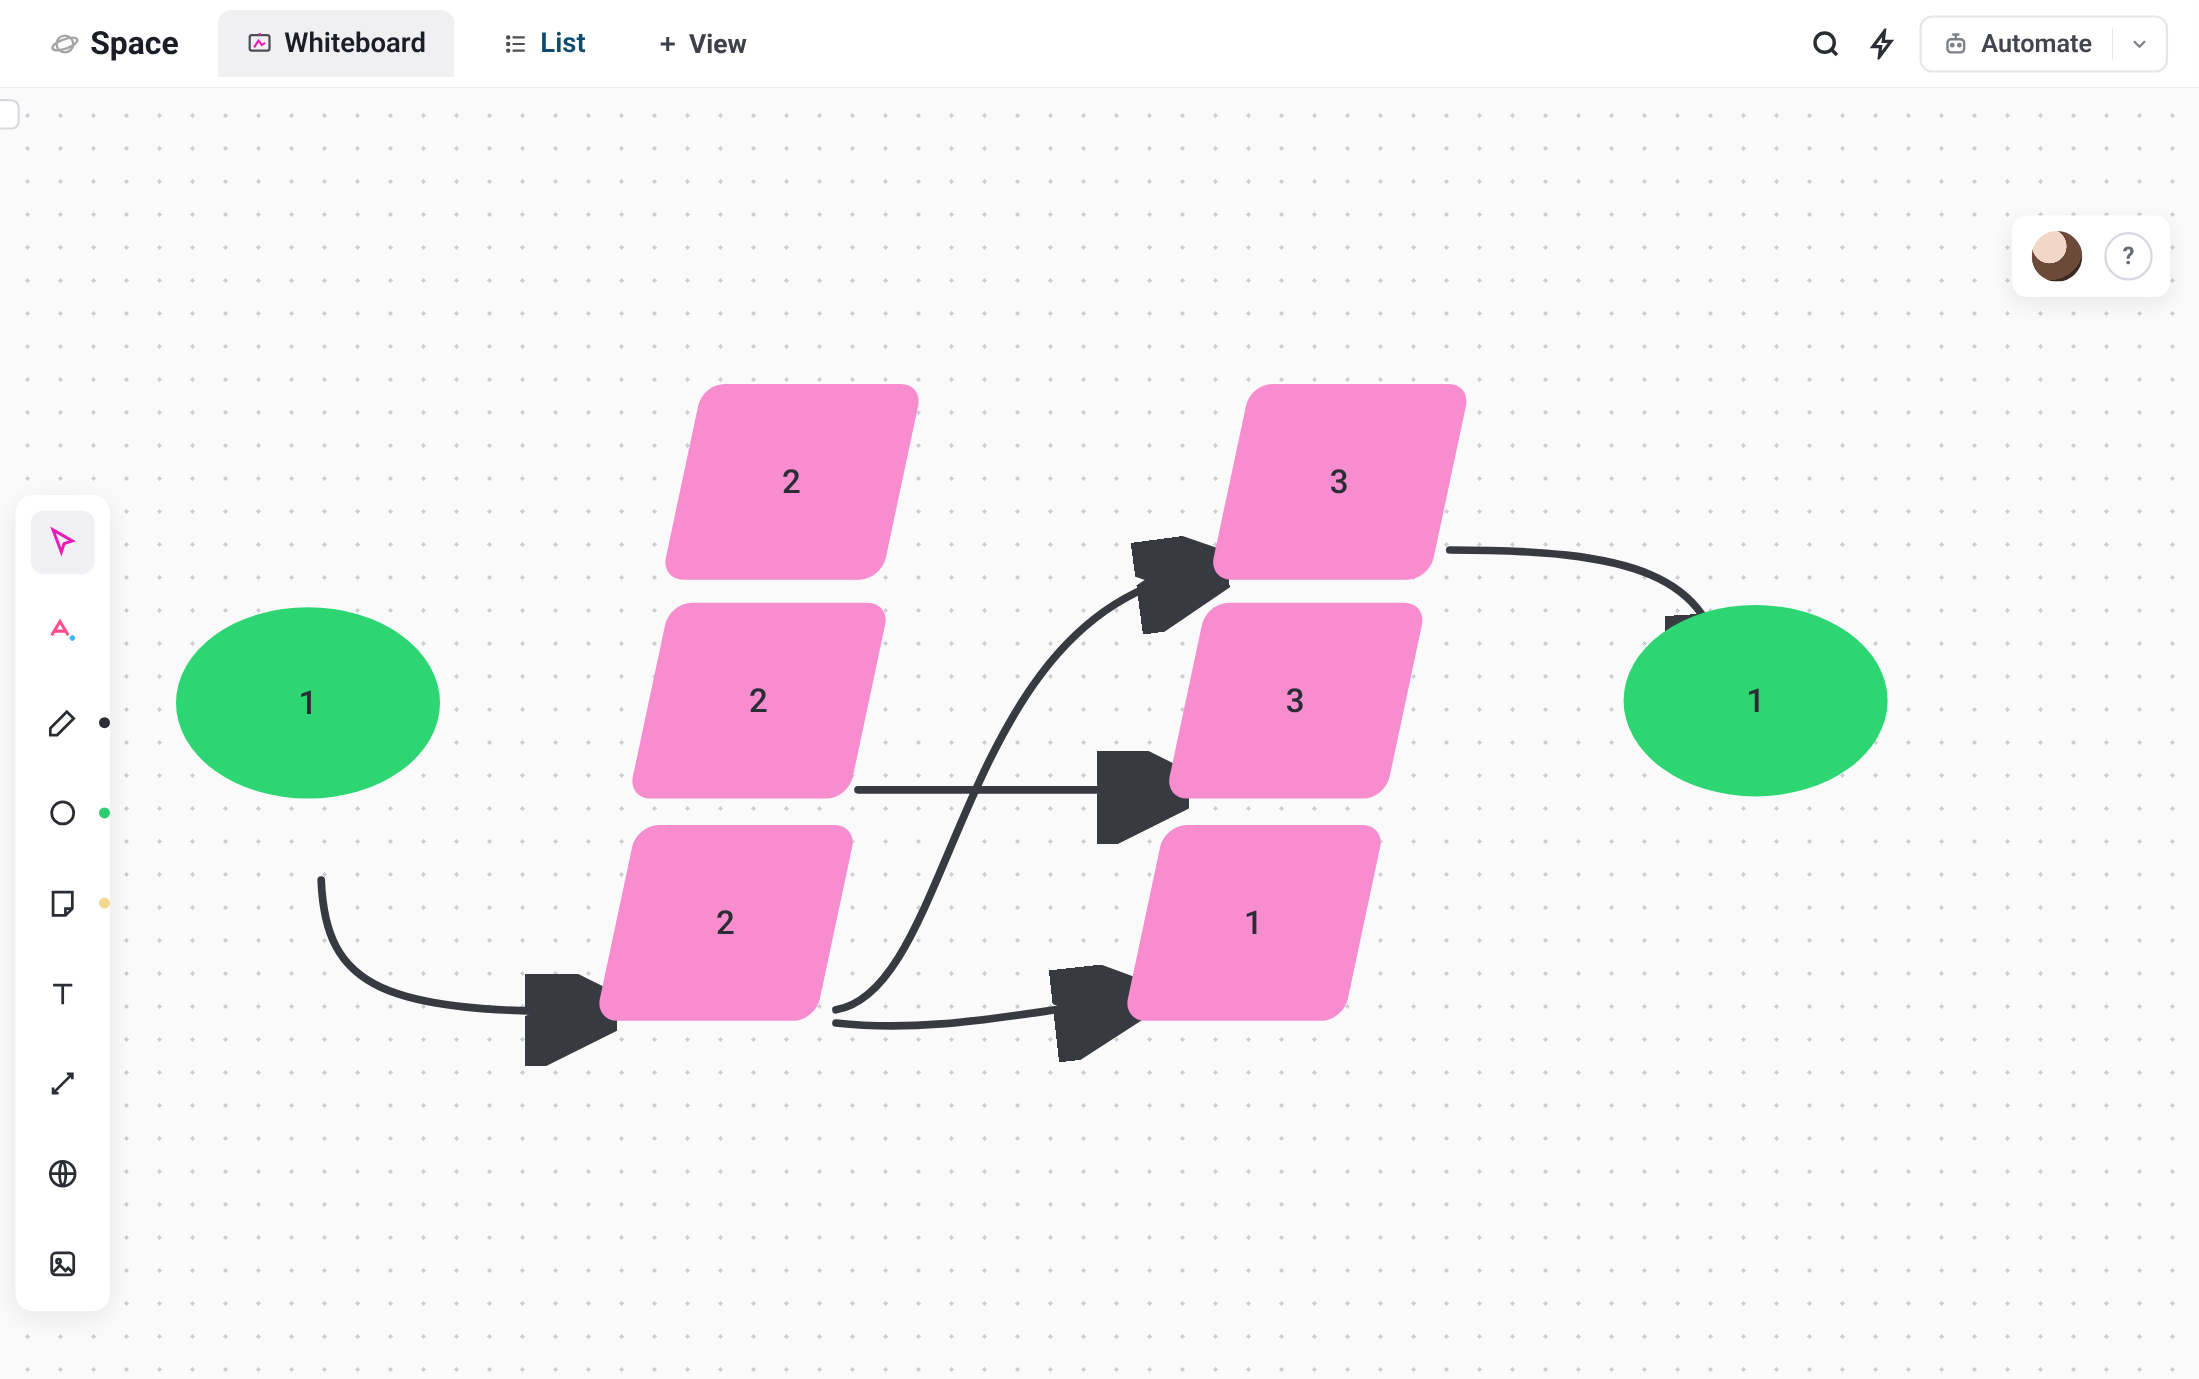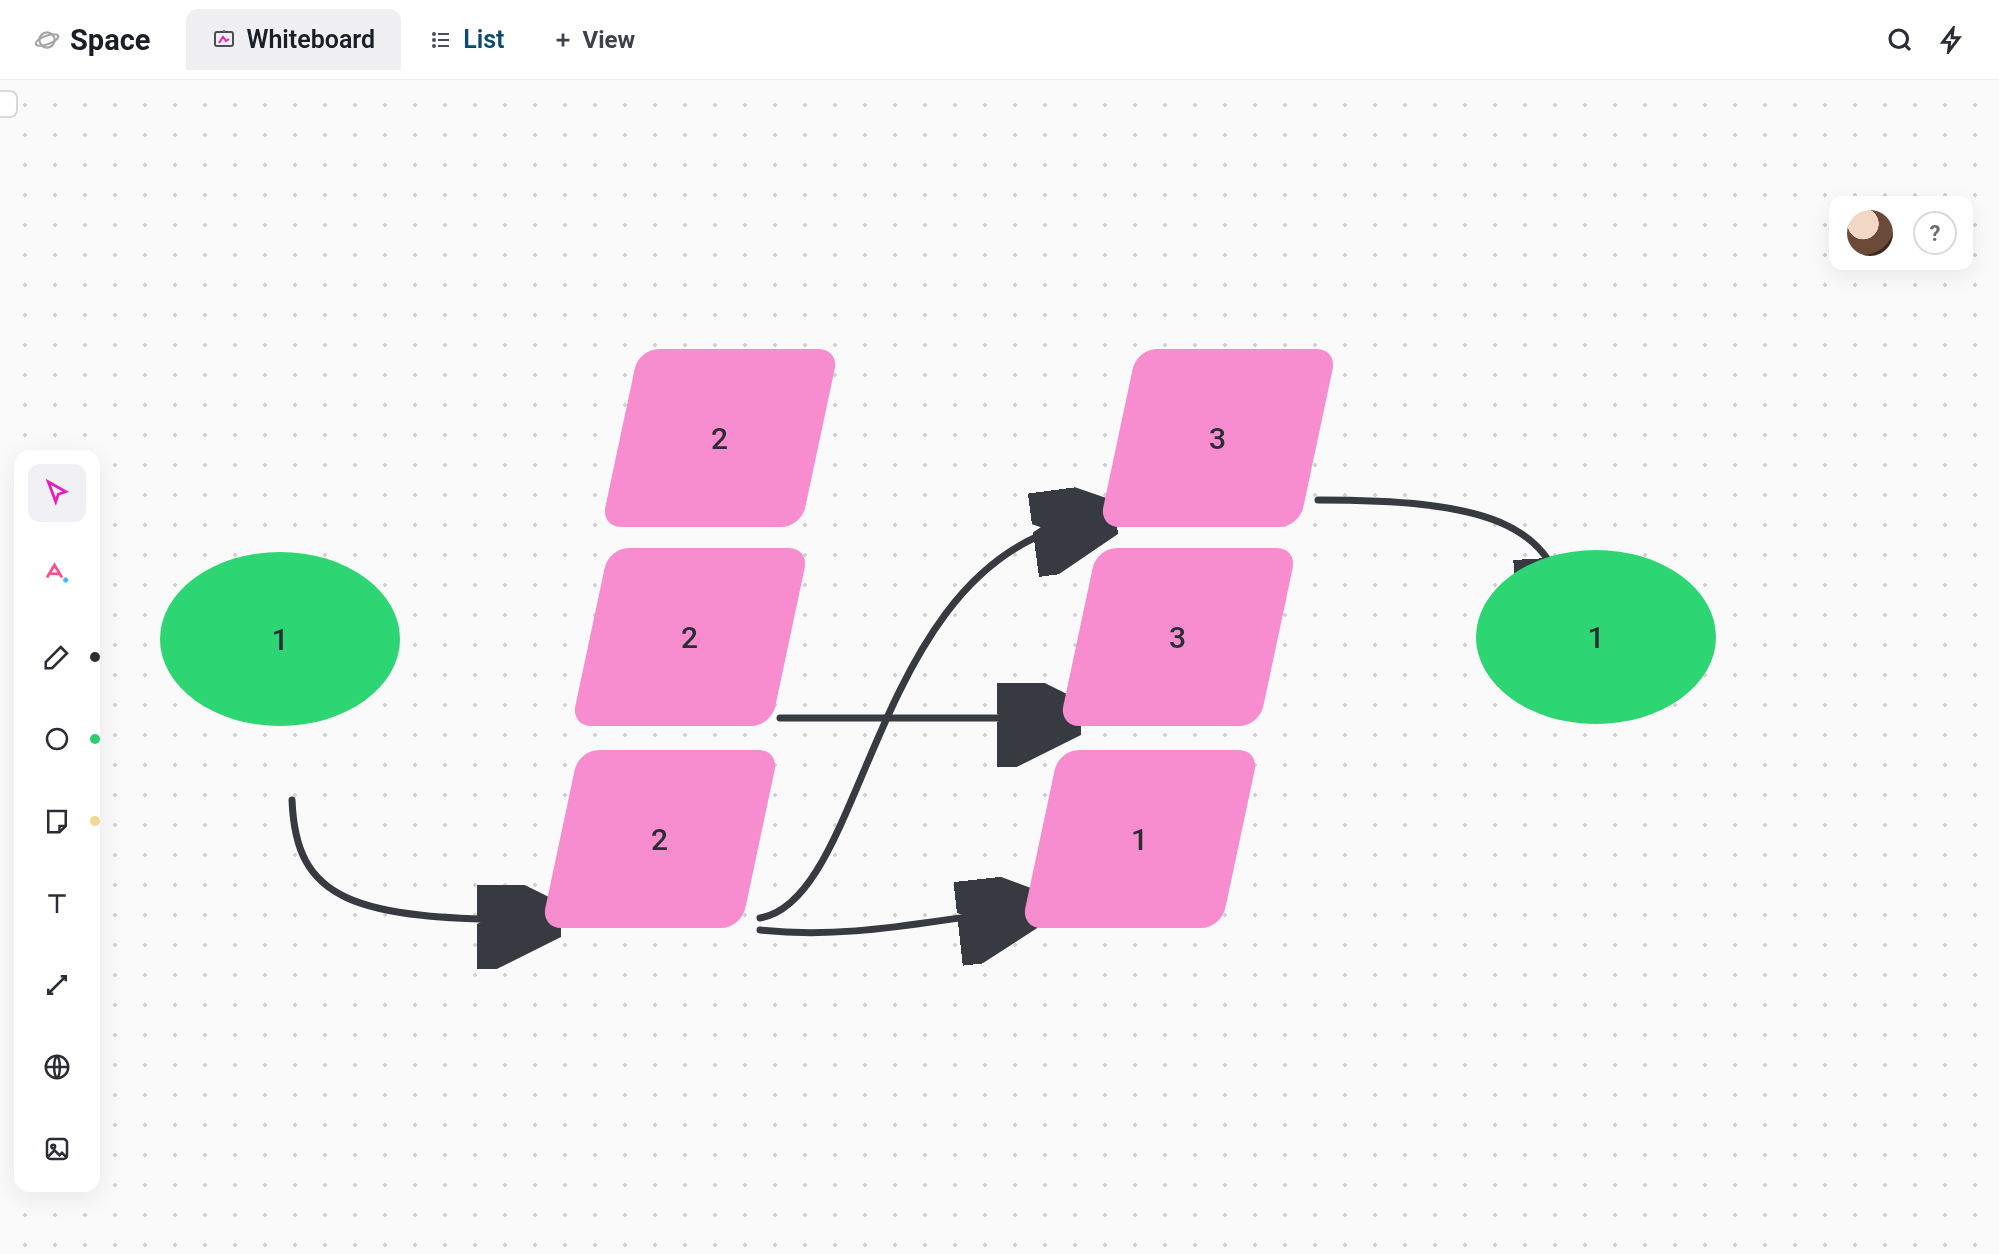--- a/index.html
+++ b/index.html
@@ -11,21 +11,21 @@
   overflow: hidden;
   position: relative;
 }
 
 
 .topbar {
   height: 80px;
   background: #fff;
   display: flex;
   align-items: center;
-  padding: 0 28px 0 16px;
+  padding: 0 28px 0 28px;
   border-bottom: 1px solid #eee;
   position: relative;
   z-index: 10;
 }
 .space-group {
   display: flex;
   align-items: center;
   gap: 10px;
   padding: 10px 18px;
   border-radius: 10px;
@@ -36,21 +36,21 @@
   color: #1b1e27;
 }
 .planet-icon {
   width: 26px; height: 26px;
   opacity: 0.35;
 }
 .tabs {
   display: flex;
   align-items: center;
   margin-left: 18px;
-  gap: 2px;
+  gap: 18px;
 }
 .tab {
   display: flex;
   align-items: center;
   gap: 10px;
   padding: 16px 26px;
   border-radius: 12px 12px 0 0;
   font-size: 25px;
   font-weight: 600;
   color: #1b1e27;
@@ -231,20 +231,33 @@
       <svg width="30" height="30" viewBox="0 0 24 24" fill="none" stroke="currentColor" stroke-width="2.5">
           <circle cx="11" cy="11" r="7"></circle>
           <line x1="20" y1="20" x2="16" y2="16"></line>
         </svg>
     </div>
     <div class="icon-btn">
       <svg width="28" height="28" viewBox="0 0 24 24" fill="none" stroke="currentColor" stroke-width="2.5">
           <path d="M13 2L4 14h6l-1 8 9-12h-6l1-8z"></path>
         </svg>
     </div>
+    <div class="automate-btn">
+      <svg width="26" height="26" viewBox="0 0 24 24" fill="none" stroke="#7d7f89" stroke-width="2">
+        <rect x="5" y="8" width="14" height="11" rx="3"></rect>
+        <circle cx="9" cy="13" r="1"></circle>
+          <circle cx="15" cy="13" r="1"></circle>
+        <path d="M12 4v4M9 4h6"></path>
+      </svg>
+      <span>Automate</span>
+      <span class="divider"></span>
+      <svg width="20" height="20" viewBox="0 0 24 24" fill="none" stroke="#7d7f89" stroke-width="2.5">
+          <path d="M6 9l6 6 6-6"></path>
+        </svg>
+    </div>
   </div>
 </div>
 
 <div class="notch"></div>
 
 <div class="canvas-wrap">
 
   <div class="user-panel">
     <div class="avatar"></div>
     <div class="help-circle">

